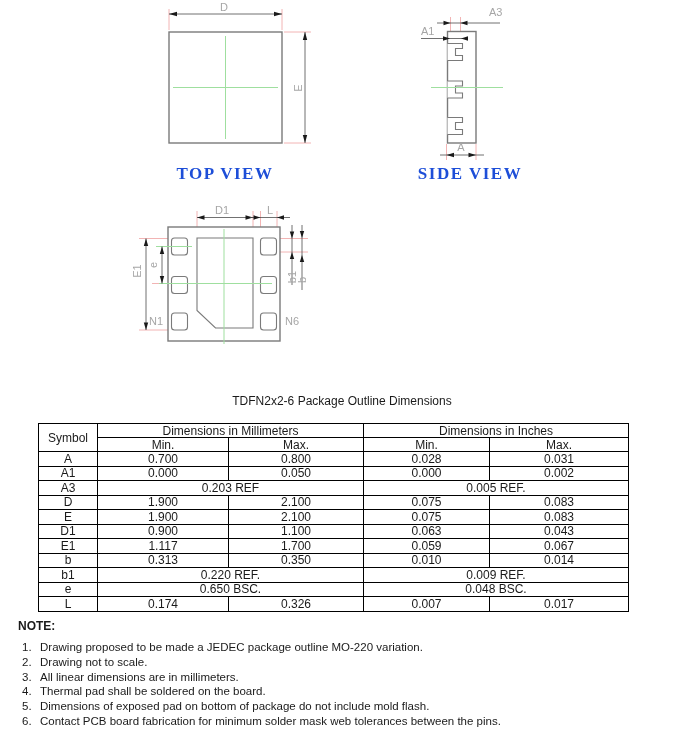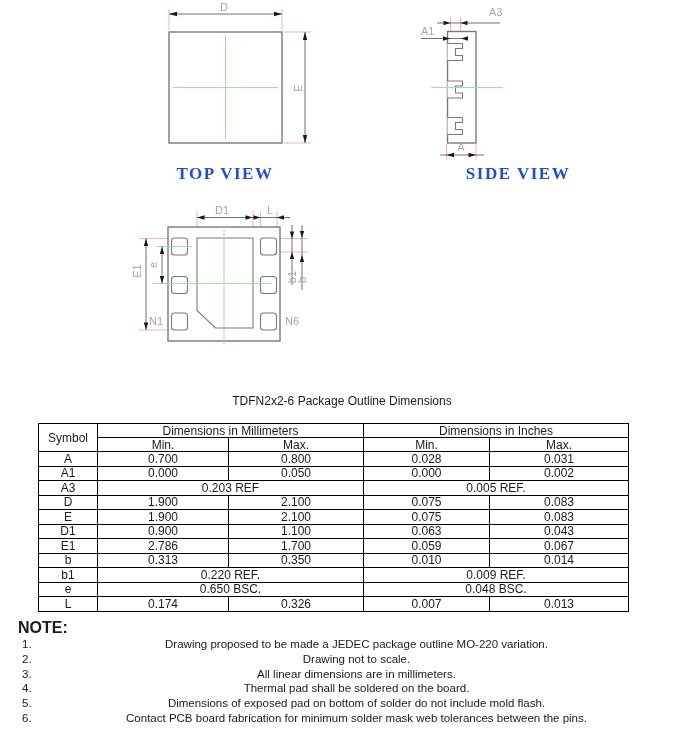--- a/index.html
+++ b/index.html
@@ -18,43 +18,43 @@
   .ext{stroke:var(--extension-line,#f2b4b4);stroke-width:1;fill:none;}
   .cl {stroke:var(--centerline,#9fdf9f);stroke-width:1;fill:none;}
   .arr{fill:#1a1a1a;stroke:none;}
   .lbl{fill:var(--dim-label,#a6a6a6);font-family:"Liberation Sans",sans-serif;font-size:11px;}
 
   .view-title{
     position:absolute;font-family:"Liberation Serif",serif;font-weight:bold;
     font-size:17px;letter-spacing:1.5px;white-space:pre;text-align:center;color:#1d4ed8;
   }
   #top-view-title{left:160px;top:164px;width:130px;}
-  #side-view-title{left:415px;top:164px;width:110px;margin-left:48px;}
+  #side-view-title{left:415px;top:164px;width:110px;}
   #bottom-view-title{left:157px;top:346px;width:160px;}
 
   .table-title{
     position:absolute;left:47px;top:394px;width:590px;text-align:center;
     font-size:12px;color:#1a1a1a;
   }
   table.dims{
     position:absolute;left:38px;top:423px;width:590px;
     border-collapse:collapse;table-layout:fixed;
     font-size:12px;color:#1a1a1a;
   }
   table.dims th,table.dims td{
     border:1px solid #000;padding:0;margin:0;text-align:center;
     font-weight:normal;height:13px;line-height:12px;overflow:hidden;white-space:nowrap;
   }
   table.dims tbody td{height:13.5px;}
 
   .notes{position:absolute;left:18px;top:619px;width:655px;}
-  .notes-heading{font-weight:bold;font-size:16px;margin:0 0 0 0;}
+  .notes-heading{font-weight:bold;font-size:12px;margin:0 0 7px 0;}
   .note-row{display:flex;font-size:11.5px;line-height:14.8px;}
   .note-num{width:18px;flex:0 0 18px;padding-left:4px;}
-  .note-text{flex:1;text-align:center;}
+  .note-text{flex:1;}
 </style>
 </head>
 <body>
 
 <div class="page">
 
   <svg class="drawing" width="687" height="390" viewBox="0 0 687 390">
 
     <g>
 
@@ -235,21 +235,21 @@
         </tr>
         <tr>
           <td colspan="1">D1</td>
           <td colspan="1">0.900</td>
           <td colspan="1">1.100</td>
           <td colspan="1">0.063</td>
           <td colspan="1">0.043</td>
         </tr>
         <tr>
           <td colspan="1">E1</td>
-          <td colspan="1">2.786</td>
+          <td colspan="1">1.117</td>
           <td colspan="1">1.700</td>
           <td colspan="1">0.059</td>
           <td colspan="1">0.067</td>
         </tr>
         <tr>
           <td colspan="1">b</td>
           <td colspan="1">0.313</td>
           <td colspan="1">0.350</td>
           <td colspan="1">0.010</td>
           <td colspan="1">0.014</td>
@@ -262,21 +262,21 @@
         <tr>
           <td colspan="1">e</td>
           <td colspan="2">0.650 BSC.</td>
           <td colspan="2">0.048 BSC.</td>
         </tr>
         <tr>
           <td colspan="1">L</td>
           <td colspan="1">0.174</td>
           <td colspan="1">0.326</td>
           <td colspan="1">0.007</td>
-          <td colspan="1">0.013</td>
+          <td colspan="1">0.017</td>
         </tr>
       </tbody>
   </table>
 
   <div class="notes">
     <div class="notes-heading">NOTE:</div>
     <div id="notes-list">
         <div class="note-row">
           <span class="note-num">1.</span>
           <span class="note-text">Drawing proposed to be made a JEDEC package outline MO-220 variation.</span>
@@ -288,21 +288,21 @@
         <div class="note-row">
           <span class="note-num">3.</span>
           <span class="note-text">All linear dimensions are in millimeters.</span>
         </div>
         <div class="note-row">
           <span class="note-num">4.</span>
           <span class="note-text">Thermal pad shall be soldered on the board.</span>
         </div>
         <div class="note-row">
           <span class="note-num">5.</span>
-          <span class="note-text">Dimensions of exposed pad on bottom of solder do not include mold flash.</span>
+          <span class="note-text">Dimensions of exposed pad on bottom of package do not include mold flash.</span>
         </div>
         <div class="note-row">
           <span class="note-num">6.</span>
           <span class="note-text">Contact PCB board fabrication for minimum solder mask web tolerances between the pins.</span>
         </div>
       </div>
   </div>
 
 </div>
 

